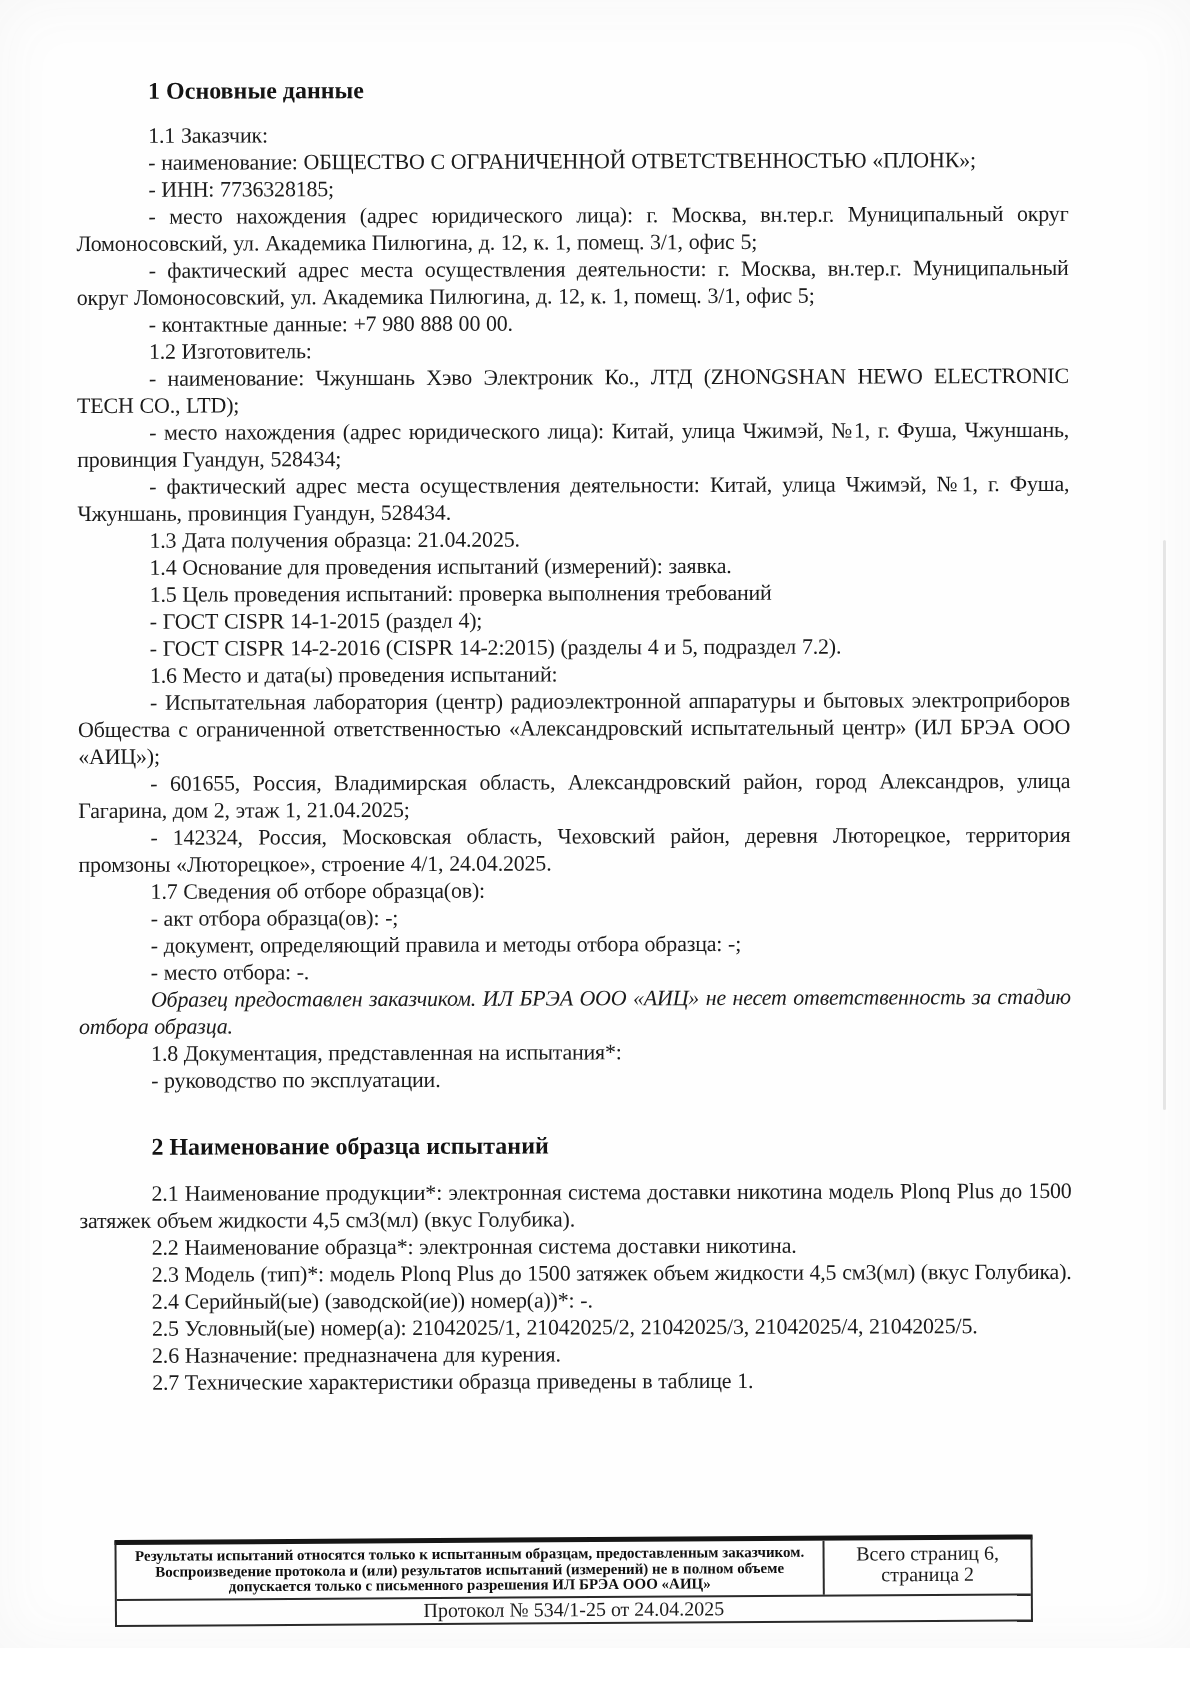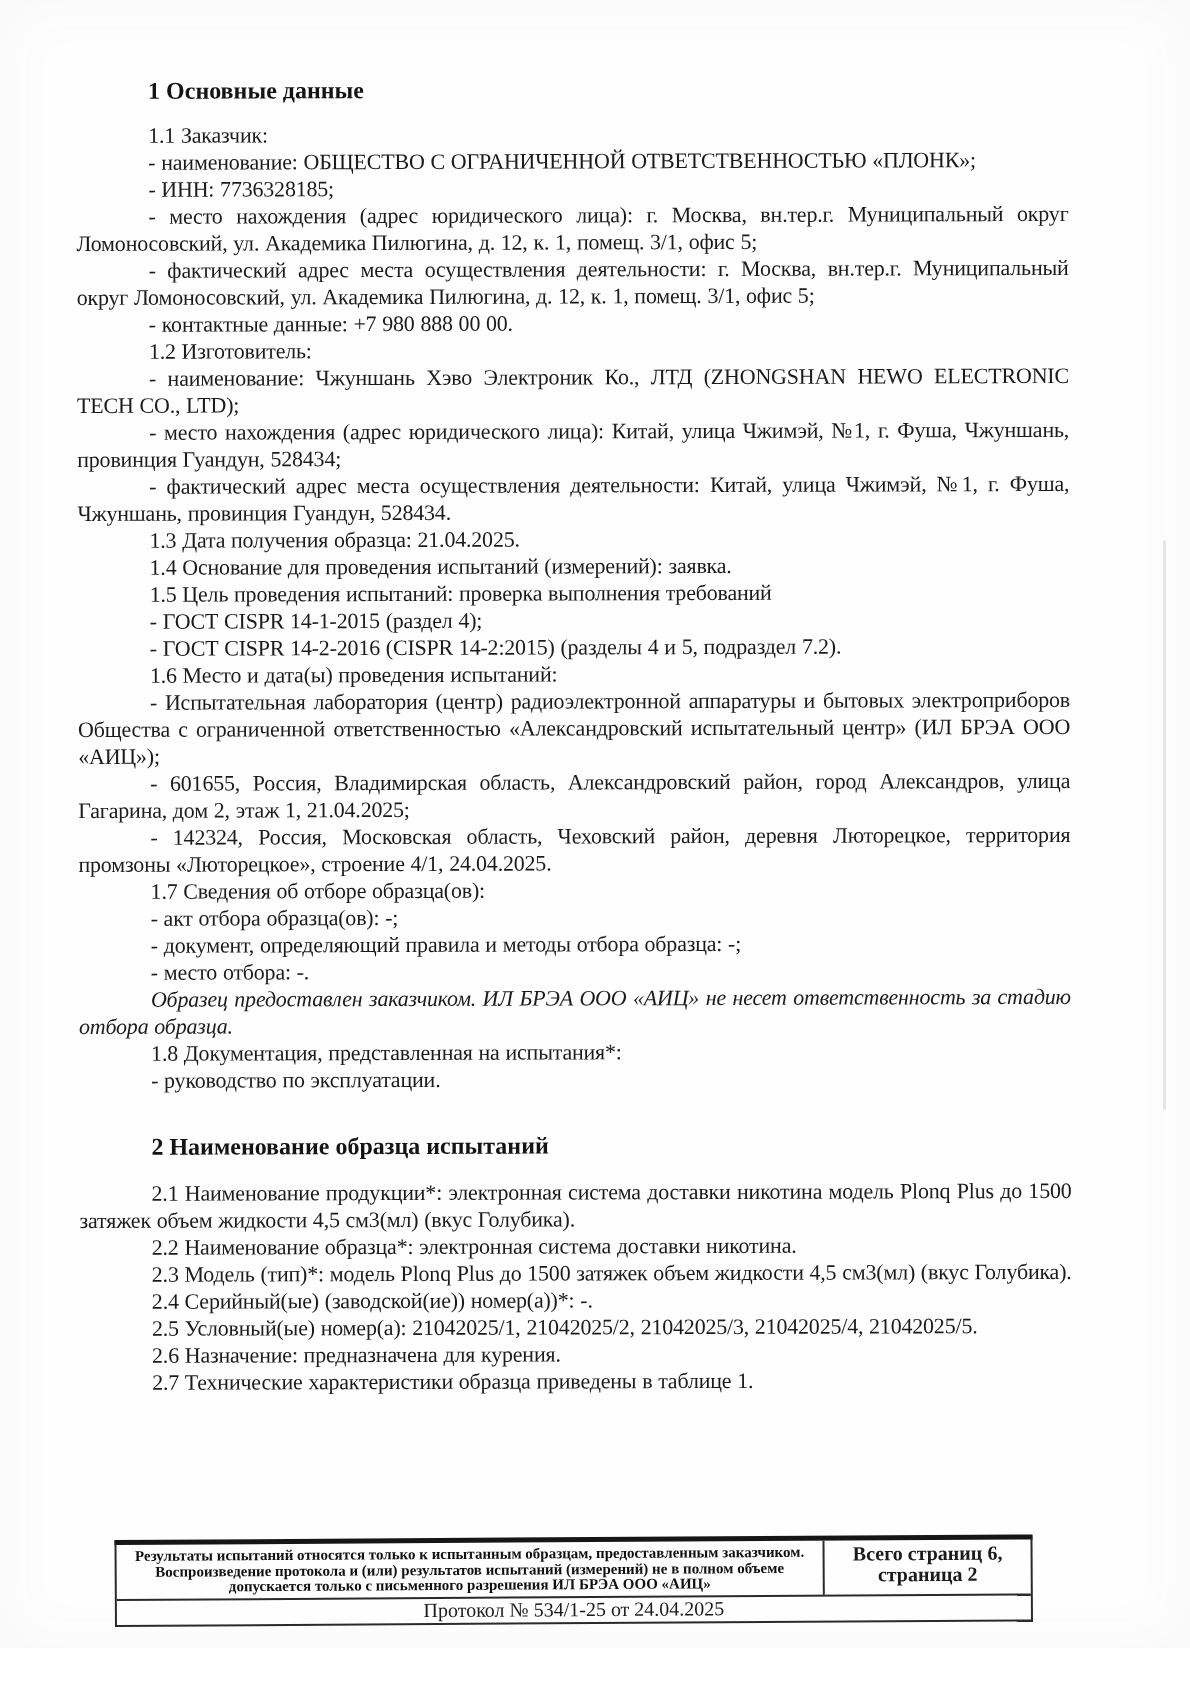--- a/index.html
+++ b/index.html
@@ -65,21 +65,20 @@
     font-size: 15px;
     line-height: 15.5px;
     font-weight: bold;
     color: #101010;
     white-space: nowrap;
   }
   .f-right {
     flex: 1;
     text-align: center;
     padding-top: 3px;
-    font-weight: bold;
   }
   .f-right div { font-size: 20px; line-height: 21px; color: #1b1b1b; }
   .footer-protocol {
     border-top: 2px solid #2a2a2a;
     text-align: center;
     font-size: 20px;
     line-height: 23px;
     padding-bottom: 1px;
     color: #1b1b1b;
   }

